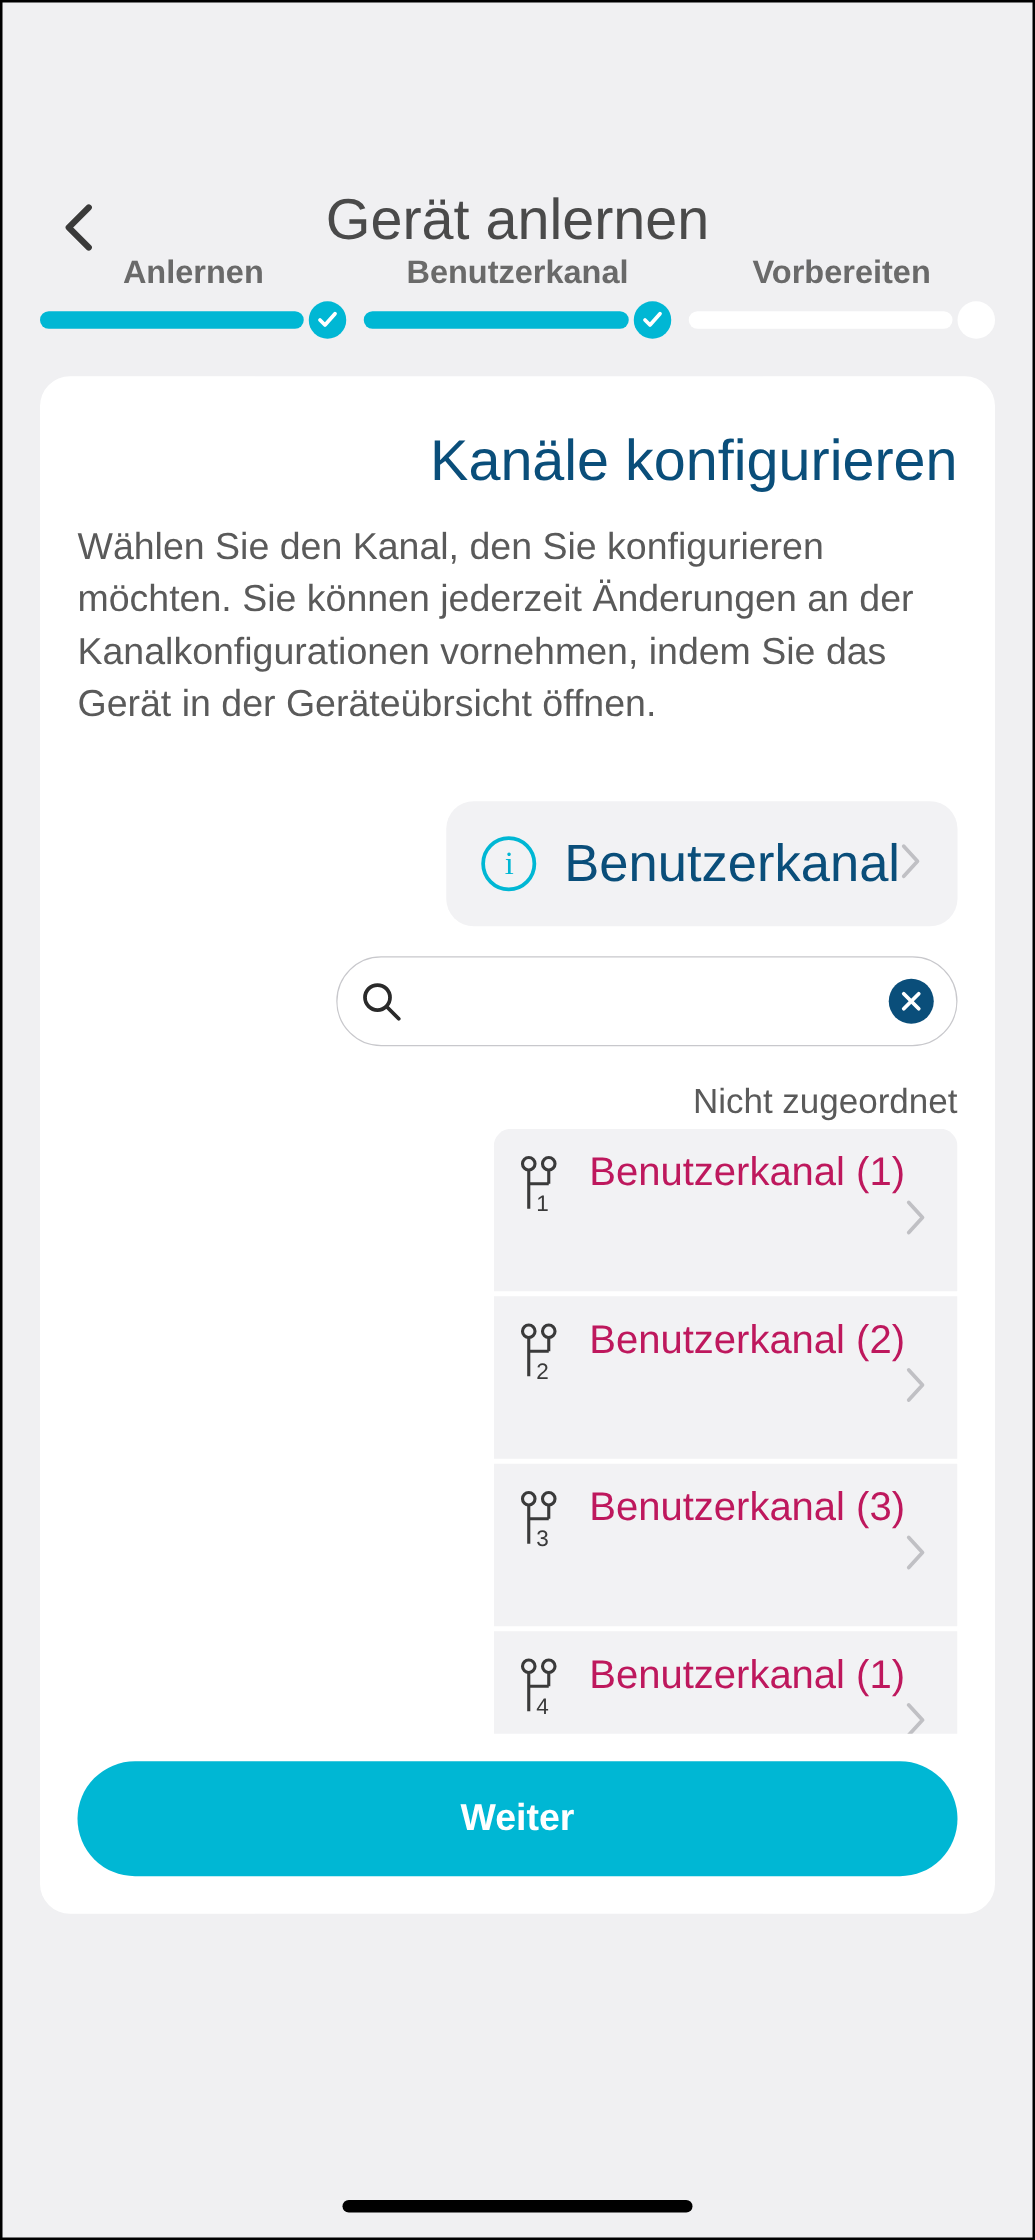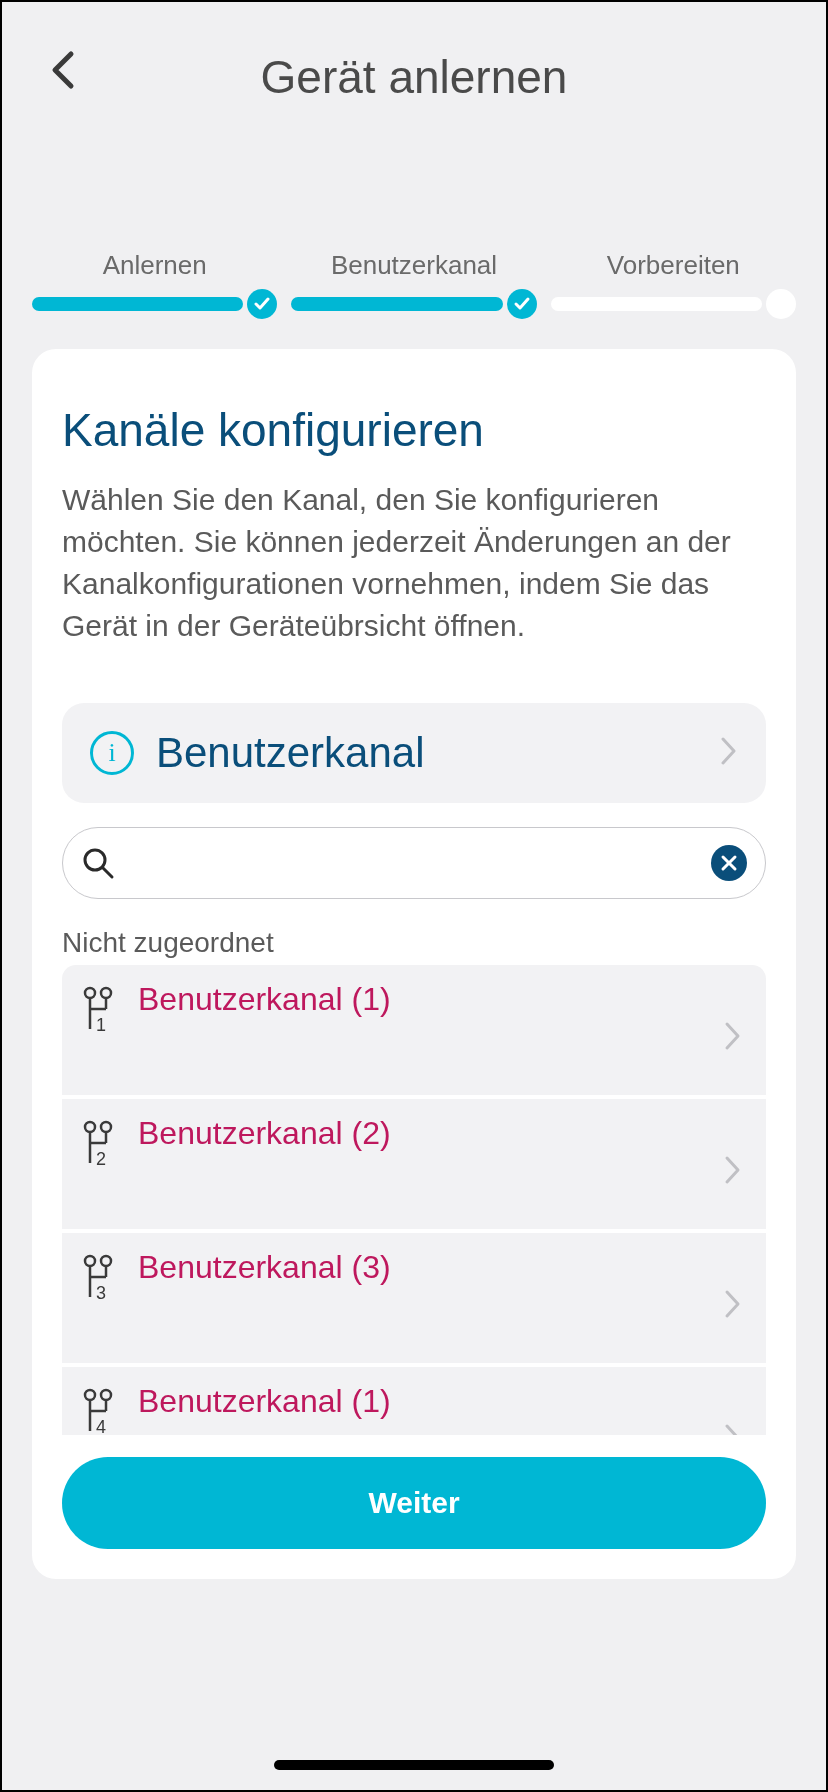--- a/index.html
+++ b/index.html
@@ -8,24 +8,23 @@
     background: #f0f0f2;
     font-family: -apple-system, "Helvetica Neue", Arial, sans-serif;
     border: 2px solid #000;
     position: relative;
     overflow: hidden;
   }
 
   
   .header {
     display: flex;
-    align-items: flex-start;
+    align-items: flex-end;
     padding: 0 40px;
     height: 200px;
-    margin-top: 48px;
   }
   .back-btn {
     width: 40px; height: 40px;
     display:flex; align-items:center; justify-content:center;
     cursor:pointer;
   }
   .header-title {
     flex: 1;
     text-align: center;
     font-size: 46px;
@@ -40,21 +39,21 @@
     padding: 0 30px 10px 30px;
     gap: 14px;
   }
   .step {
     flex:1;
     display:flex; flex-direction:column; align-items:center;
   }
   .step-label {
     font-size: 26px;
     color:#6a6a6a;
-    font-weight:400;
+    font-weight:700;
     margin-bottom: 8px;
   }
   .step-track {
     display:flex; align-items:center; width:100%;
   }
   .step-bar {
     flex:1; height:14px; border-radius:7px;
     background:#fff;
   }
   .step-bar.done { background:#00b7d4; }
@@ -65,23 +64,23 @@
   }
   .step-dot.done { background:#00b7d4; }
   .step-dot.done svg { display:block; }
   .step-dot svg { display:none; }
 
   
   .card {
     margin: 20px 30px 0 30px;
     background:#fff;
     border-radius:24px;
-    padding: 54px 30px 30px 30px;
+    padding: 40px 30px 30px 30px;
     height: 1230px;
-    display:flex; flex-direction:column;
+    display:flex; flex-direction:column;align-items:flex-end;
   }
   .card-title {
     font-size: 46px;
     color:#0a4e7a;
     font-weight:400;
     margin-bottom: 22px;
   }
   .card-desc {
     font-size: 30px;
     line-height: 1.4;

